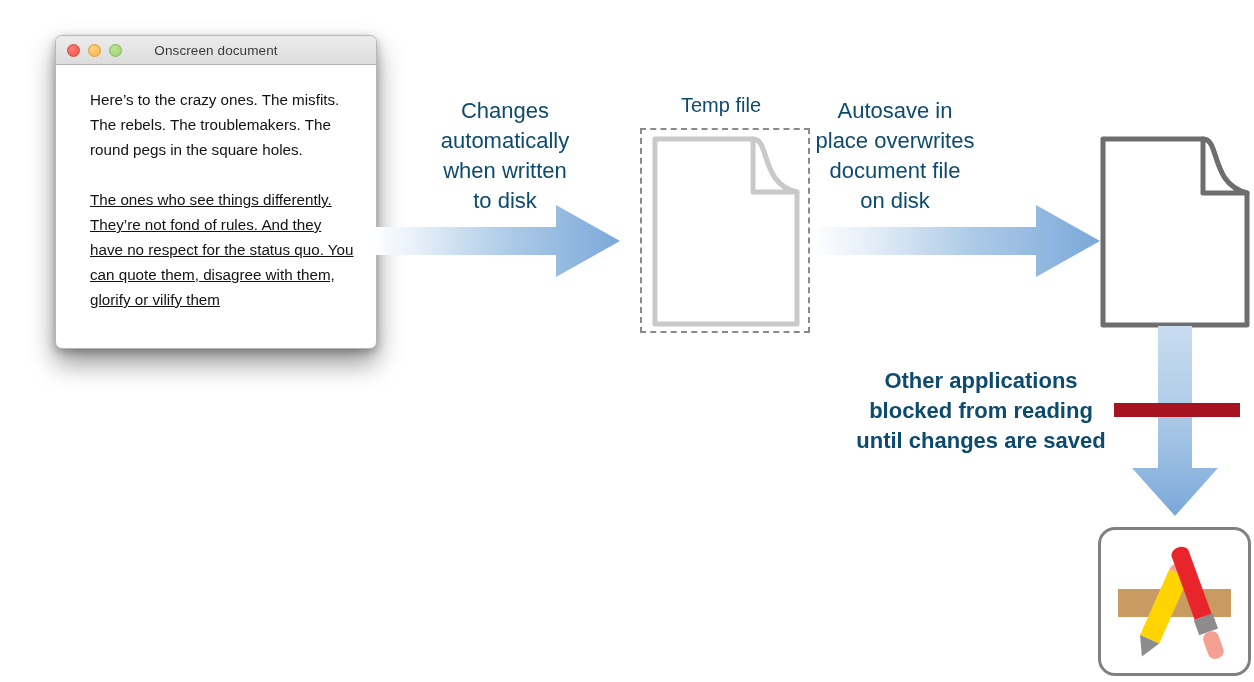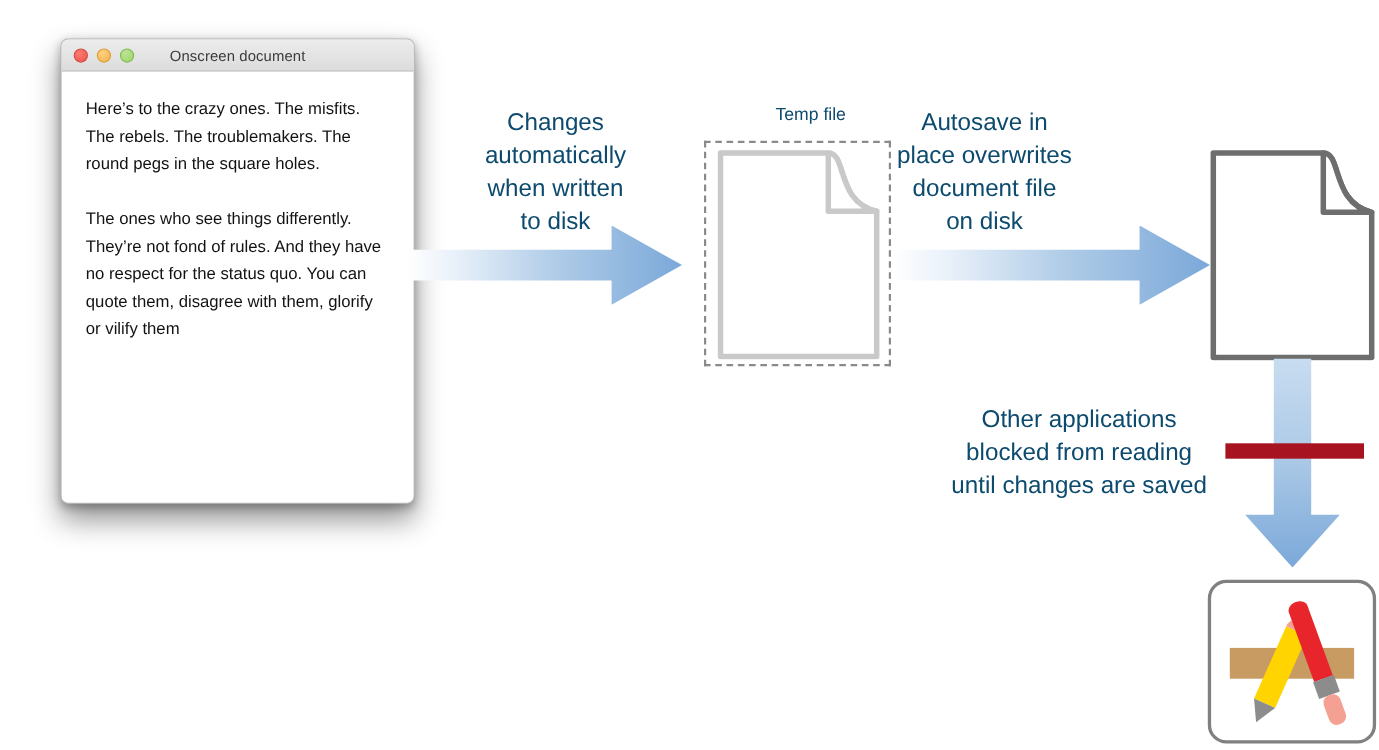--- a/index.html
+++ b/index.html
@@ -15,21 +15,21 @@
     font-family: "Liberation Sans", sans-serif;
     -webkit-font-smoothing: antialiased;
   }
 
   
   .doc-window {
     position: absolute;
     left: 55px;
     top: 35px;
     width: 322px;
-    height: 423px;
+    height: 314px;
     border-radius: 7px;
     background: #ffffff;
     box-shadow: 0 14px 26px rgba(0,0,0,0.42), 0 3px 8px rgba(0,0,0,0.25);
     overflow: hidden;
     border: 1px solid #b6b6b6;
     box-sizing: border-box;
   }
   .titlebar {
     height: 29px;
     background: linear-gradient(to bottom, #ececec 0%, #dcdcdc 100%);
@@ -62,36 +62,36 @@
     color: #3b3b3b;
     letter-spacing: 0.1px;
     pointer-events: none;
   }
   .doc-body {
     padding: 22px 22px 0 22px;
     font-size: 15.2px;
     line-height: 25px;
     color: #121212;
   }
-  .doc-body p { margin: 0 0 25px 0; }
-  .doc-body p:last-child { margin-bottom: 0; }
+  .doc-body p { margin: 0 0 25px 12px; }
+  .doc-body p:last-child { margin-bottom: 0; text-decoration: underline; }
 
   
   .label {
     position: absolute;
     text-align: center;
     font-size: 22px;
     line-height: 30px;
     color: #0c4a6e;
     white-space: pre-line;
   }
   #label-changes  { left: 398px; top: 96px;  width: 214px; }
   #label-autosave { left: 788px; top: 96px;  width: 214px; }
-  #label-blocked  { left: 842px; top: 366px; width: 278px; }
-  #label-tempfile { left: 652px; top: 90px;  width: 170px; font-size: 16px; }
+  #label-blocked  { left: 842px; top: 366px; width: 278px; font-weight: bold; }
+  #label-tempfile { left: 636px; top: 90px;  width: 170px; font-size: 20px; }
 
   
   .h-arrow { position: absolute; }
   #arrow-1 { left: 370px; top: 205px; width: 250px; height: 72px; }
   #arrow-2 { left: 812px; top: 205px; width: 288px; height: 72px; }
 
   
   .temp-box {
     position: absolute;
     left: 640px;

